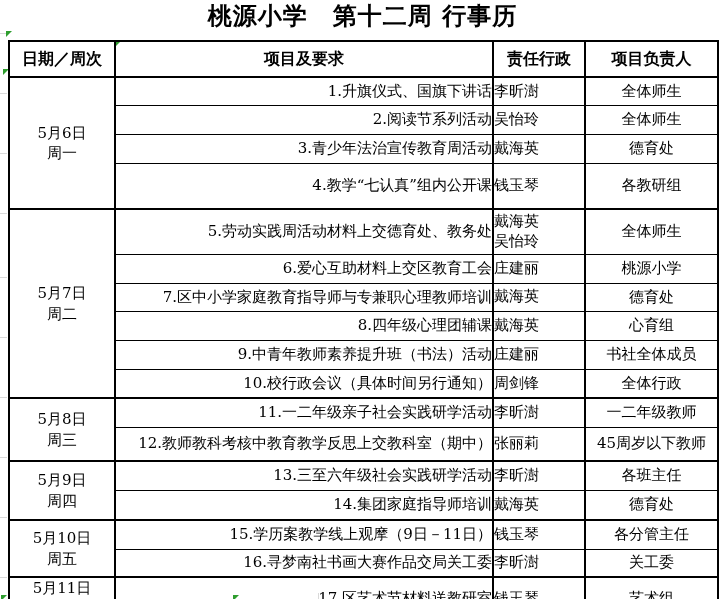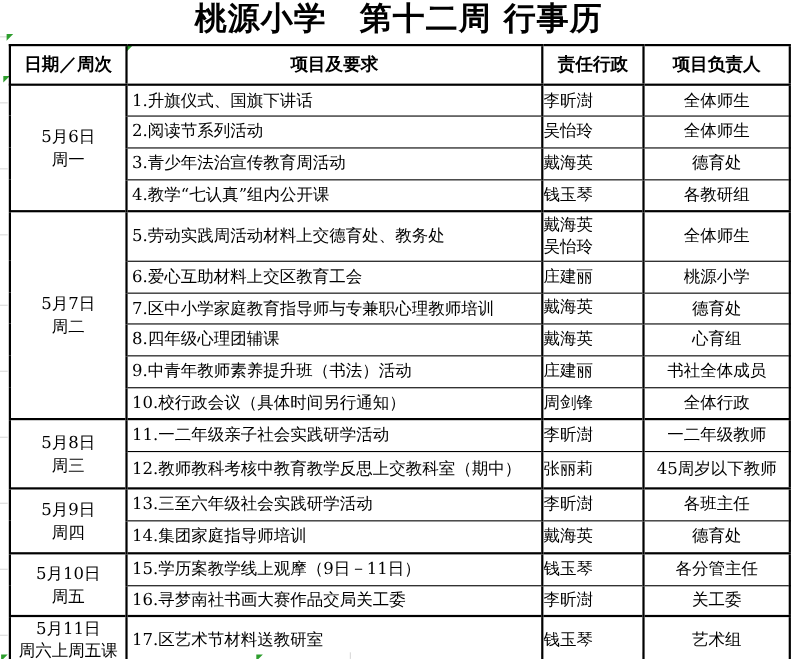--- a/index.html
+++ b/index.html
@@ -2,38 +2,38 @@
 <html><head>
 <meta charset="utf-8">
 <style>
   html,body{margin:0;padding:0;}
   body{
     width:723px;height:599px;background:#ffffff;position:relative;overflow:hidden;
     font-family:"DejaVu Serif","Liberation Serif",serif;color:#000;
   }
   .title{
     position:absolute;left:8px;top:0;width:709px;height:32px;line-height:32px;
-    text-align:center;font-size:29px;font-weight:bold;letter-spacing:1px;
+    text-align:center;font-size:24px;font-weight:bold;letter-spacing:1px;
   }
   table.sched{
     position:absolute;left:8px;top:40px;width:709px;
     border-collapse:collapse;table-layout:fixed;
     border:2px solid #000;
   }
   th,td{padding:0;overflow:hidden;}
   th{
     border-left:2px solid #000;border-top:2px solid #000;border-bottom:2px solid #000;
     font-size:16px;font-weight:bold;text-align:center;
   }
   td{border-left:2px solid #000;border-top:1px solid #000;font-size:15px;}
   tr.group-start td{border-top:2px solid #000;}
   td.date-cell{
     text-align:center;vertical-align:middle;line-height:1.35;
   }
-  td.item-cell{text-align:left;padding-left:4px;}
+  td.item-cell{text-align:right;padding-left:4px;}
   td.admin-cell{text-align:left;white-space:pre-line;line-height:1.3;}
   td.leader-cell{text-align:center;}
   .hline{position:absolute;left:0;width:7px;height:1px;background:#d9d9d9;}
   .vline{position:absolute;top:593px;height:6px;width:1px;background:#d9d9d9;}
   .flag{position:absolute;width:0;height:0;border-top:6px solid #2e9e2e;border-right:6px solid transparent;}
 </style>
 </head>
 <body>
 
 <div class="hline" style="top:33px"></div>
@@ -87,21 +87,21 @@
       <tr style="height: 29px;">
         <td class="item-cell">2.阅读节系列活动</td>
         <td class="admin-cell">吴怡玲</td>
         <td class="leader-cell">全体师生</td>
       </tr>
       <tr style="height: 29px;">
         <td class="item-cell">3.青少年法治宣传教育周活动</td>
         <td class="admin-cell">戴海英</td>
         <td class="leader-cell">德育处</td>
       </tr>
-      <tr style="height: 29px;">
+      <tr style="height: 46px;">
         <td class="item-cell">4.教学“七认真”组内公开课</td>
         <td class="admin-cell">钱玉琴</td>
         <td class="leader-cell">各教研组</td>
       </tr>
       <tr class="group-start" style="height: 45px;">
         <td class="date-cell" rowspan="6">
           <div>5月7日</div>
           <div>周二</div>
         </td>
         <td class="item-cell">5.劳动实践周活动材料上交德育处、教务处</td>

